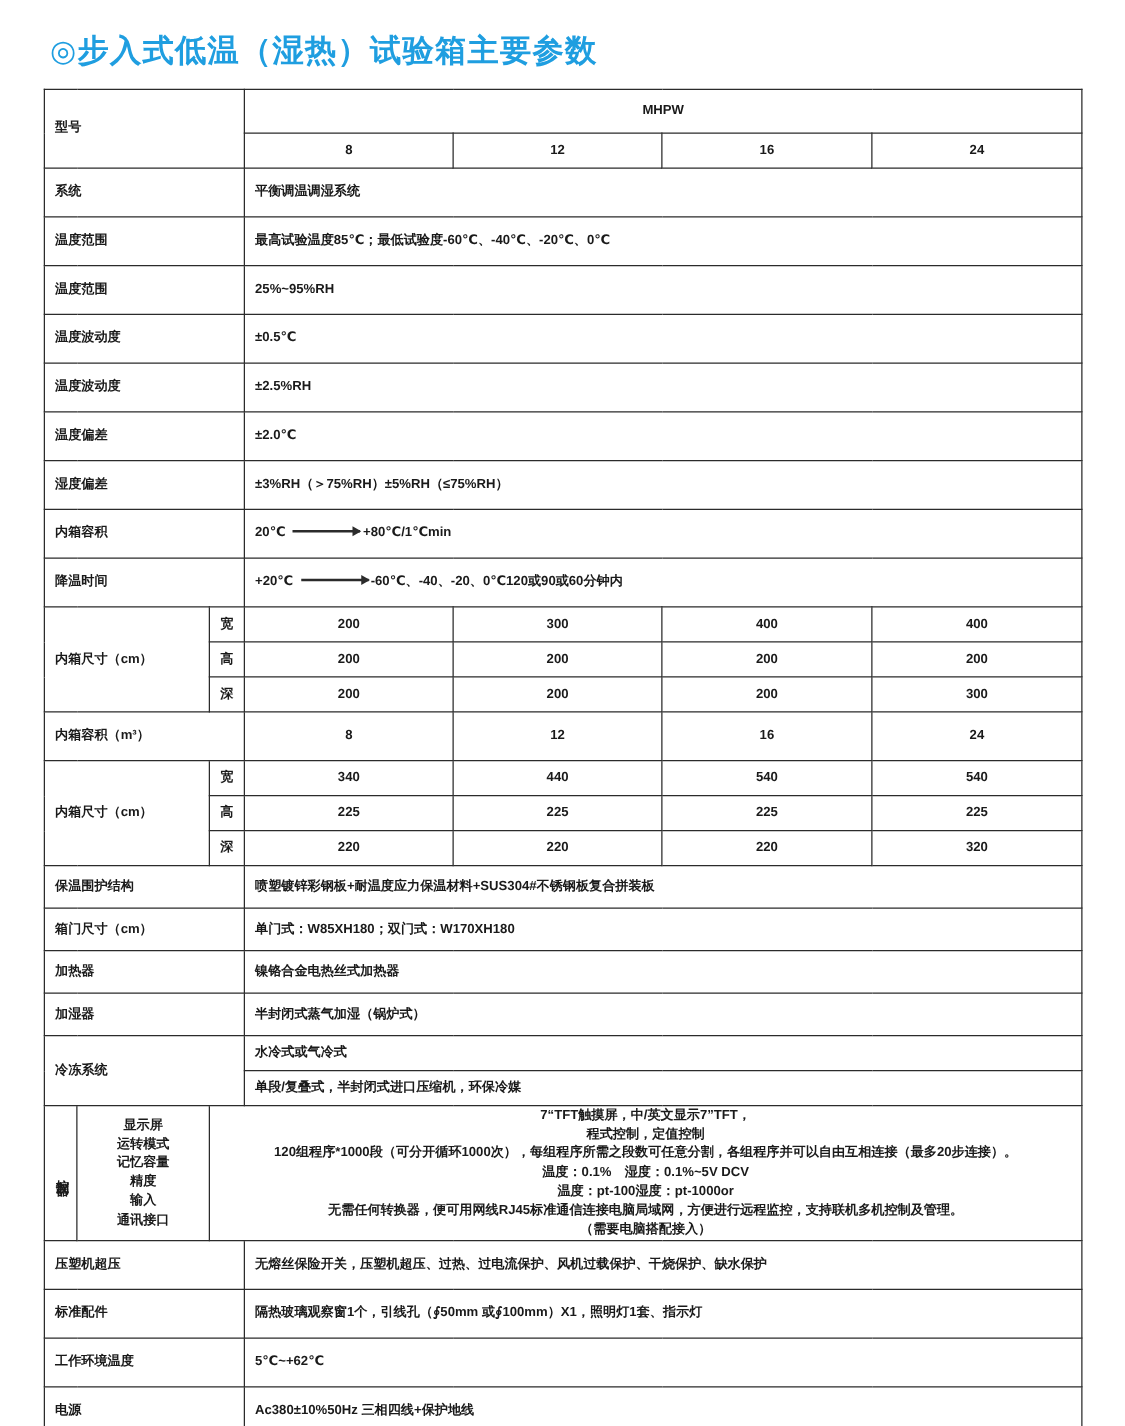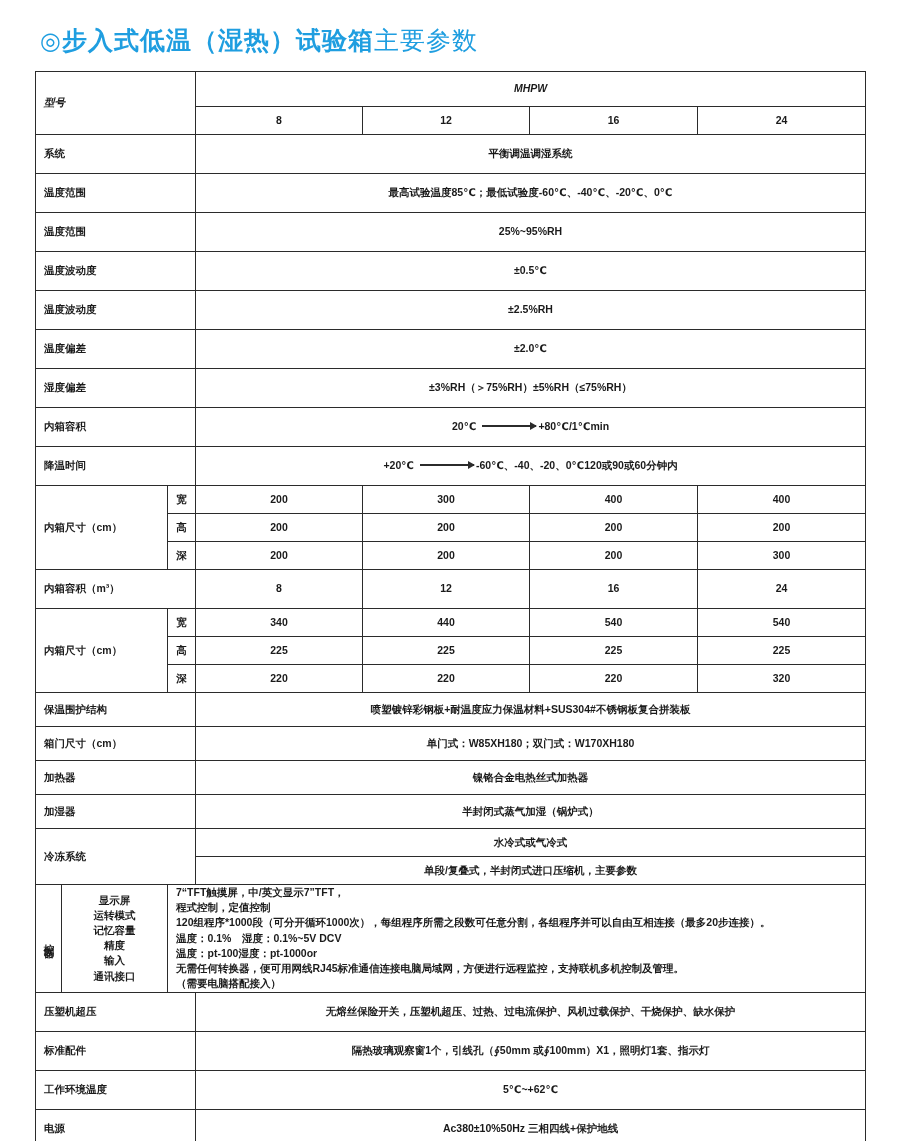--- a/index.html
+++ b/index.html
@@ -28,21 +28,21 @@
     font-weight: bold;
     letter-spacing: 1px;
     padding: 24px 0 14px 40px;
     white-space: nowrap;
   }
   .title .ring {
     font-weight: normal;
     font-size: 24px;
   }
   .title .strong {
-    font-weight: normal;
+    font-weight: bold;
   }
   table.spec {
     border-collapse: collapse;
     width: 830px;
     margin-left: 35px;
     table-layout: fixed;
   }
   table.spec td {
     border: 1px solid #2b2b2b;
     font-size: 10.5px;
@@ -55,51 +55,51 @@
   td.lbl {
     text-align: left;
     width: 132px;
   }
   td.sublbl {
     text-align: center;
     width: 28px;
     padding: 0 2px;
   }
   td.val {
-    text-align: center;
+    text-align: left;
     padding-left: 10px;
   }
   td.num {
     text-align: center;
   }
   .r-tall { height: 38px; }
   .r-mid  { height: 33px; }
   .r-short{ height: 27px; }
-  .r-head { height: 34px; font-style: italic; }
+  .r-head { height: 34px; }
   td.vertical-label {
     width: 26px;
     padding: 0;
     text-align: center;
   }
   .vtext {
     writing-mode: vertical-rl;
     text-orientation: upright;
     letter-spacing: 2px;
     display: inline-block;
     line-height: 1;
   }
   td.ctrl-sub {
     width: 106px;
     text-align: center;
     padding-left: 14px;
     vertical-align: middle;
     line-height: 1.55;
   }
   td.ctrl-body {
-    text-align: left;
+    text-align: center;
     padding-left: 10px;
     line-height: 1.62;
     vertical-align: middle;
   }
   .arrow-cell {
     white-space: nowrap;
   }
   .arrow {
     display: inline-block;
     width: 54px;
@@ -267,21 +267,21 @@
       <tr>
         <td class="lbl r-mid" colspan="3">加湿器</td>
         <td class="val r-mid" colspan="4">半封闭式蒸气加湿（锅炉式）</td>
       </tr>
 
       <tr>
         <td class="lbl r-short" colspan="3" rowspan="2">冷冻系统</td>
         <td class="val r-short" colspan="4">水冷式或气冷式</td>
       </tr>
       <tr>
-        <td class="val r-short" colspan="4">单段/复叠式，半封闭式进口压缩机，主要参数</td>
+        <td class="val r-short" colspan="4">单段/复叠式，半封闭式进口压缩机，环保冷媒</td>
       </tr>
 
       <tr>
         <td class="vertical-label"><span class="vtext">控制器</span></td>
         <td class="ctrl-sub">
           <div>显示屏</div>
           <div>运转模式</div>
           <div>记忆容量</div>
           <div>精度</div>
           <div>输入</div>

